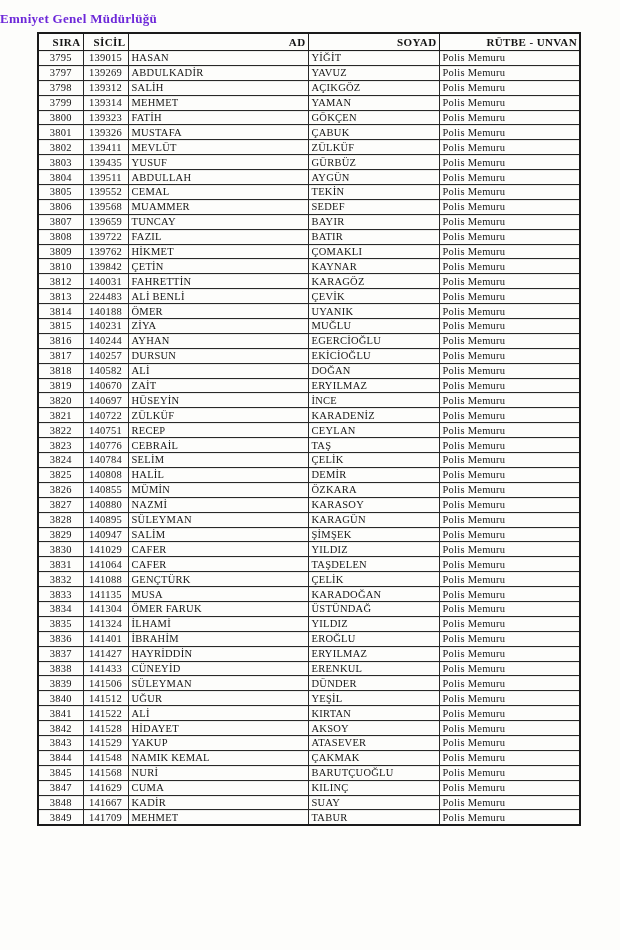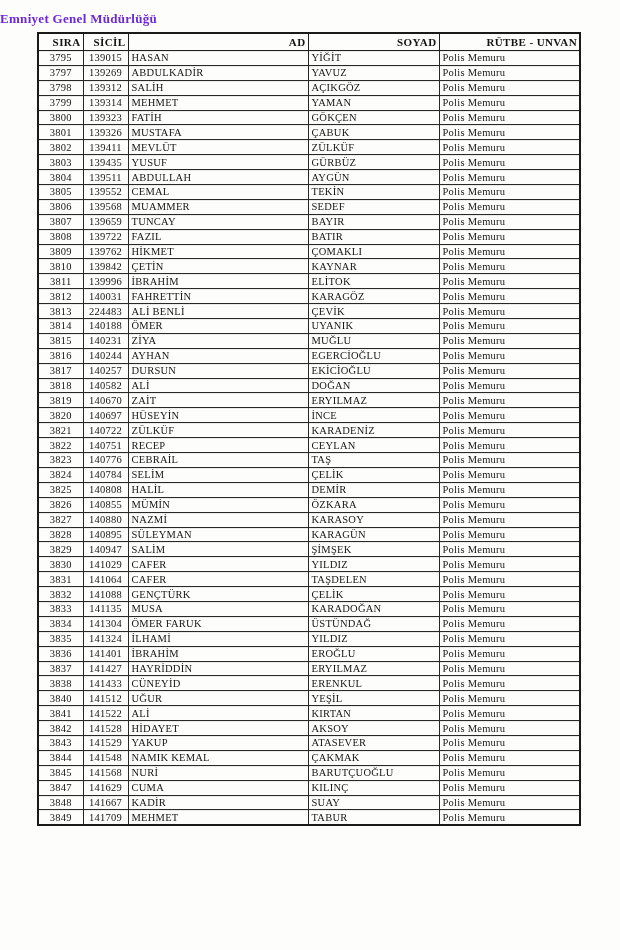--- a/index.html
+++ b/index.html
@@ -193,27 +193,20 @@
           <td>Polis Memuru</td>
         </tr>
         <tr>
           <td>3810</td>
           <td>139842</td>
           <td>ÇETİN</td>
           <td>KAYNAR</td>
           <td>Polis Memuru</td>
         </tr>
         <tr>
-          <td>3811</td>
-          <td>139996</td>
-          <td>İBRAHİM</td>
-          <td>ELİTOK</td>
-          <td>Polis Memuru</td>
-        </tr>
-        <tr>
           <td>3812</td>
           <td>140031</td>
           <td>FAHRETTİN</td>
           <td>KARAGÖZ</td>
           <td>Polis Memuru</td>
         </tr>
         <tr>
           <td>3813</td>
           <td>224483</td>
           <td>ALİ BENLİ</td>
@@ -386,20 +379,27 @@
           <td>141427</td>
           <td>HAYRİDDİN</td>
           <td>ERYILMAZ</td>
           <td>Polis Memuru</td>
         </tr>
         <tr>
           <td>3838</td>
           <td>141433</td>
           <td>CÜNEYİD</td>
           <td>ERENKUL</td>
+          <td>Polis Memuru</td>
+        </tr>
+        <tr>
+          <td>3839</td>
+          <td>141506</td>
+          <td>SÜLEYMAN</td>
+          <td>DÜNDER</td>
           <td>Polis Memuru</td>
         </tr>
         <tr>
           <td>3840</td>
           <td>141512</td>
           <td>UĞUR</td>
           <td>YEŞİL</td>
           <td>Polis Memuru</td>
         </tr>
         <tr>

